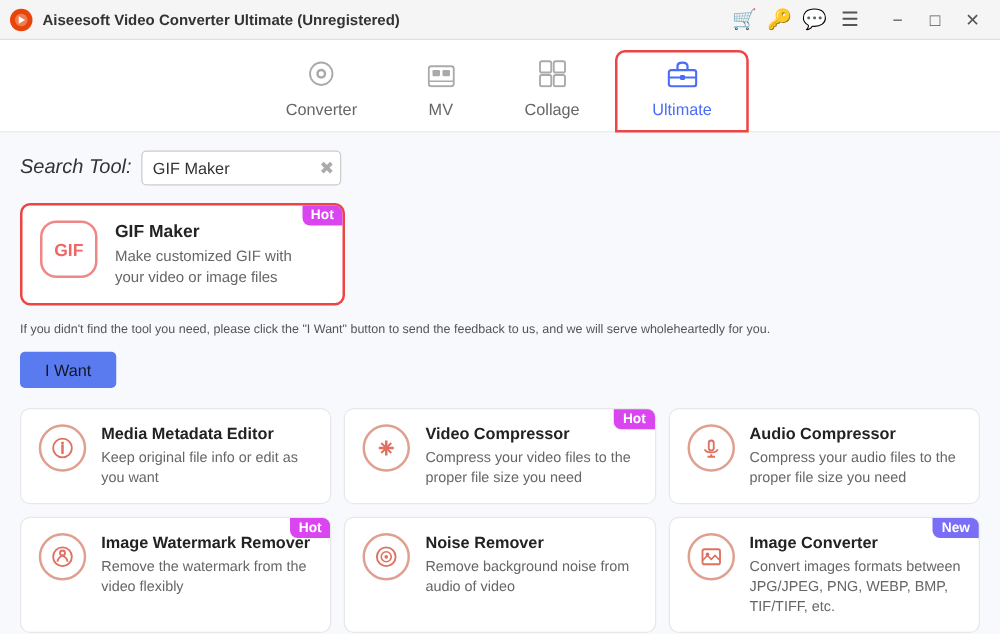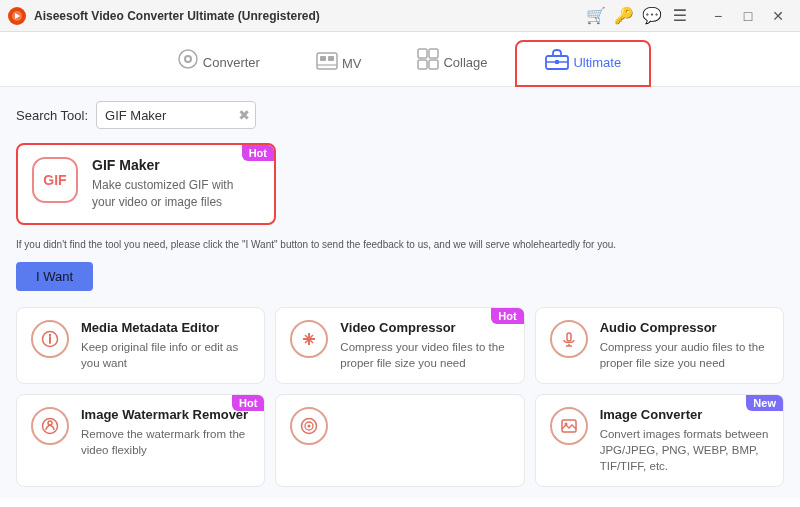--- a/index.html
+++ b/index.html
@@ -76,20 +76,21 @@
       display: flex;
       justify-content: center;
       align-items: flex-end;
       background: #fff;
       padding: 8px 0 0;
       gap: 0;
       border-bottom: 1px solid #e8e8e8;
     }
     .nav-tab {
       display: flex;
+      flex-direction: column;
       align-items: center;
       padding: 6px 28px 10px;
       cursor: pointer;
       color: #666;
       font-size: 13px;
       gap: 4px;
       position: relative;
     }
     .nav-tab .tab-icon {
       font-size: 22px;
@@ -117,23 +118,24 @@
     }
 
     
     .search-bar {
       display: flex;
       align-items: center;
       margin-bottom: 14px;
       gap: 8px;
     }
     .search-label {
-      font-size: 13px;
+      font-size: 16px;
       color: #333;
       white-space: nowrap;
+      font-style: italic;
     }
     .search-input-wrap {
       position: relative;
       display: flex;
       align-items: center;
     }
     .search-input {
       width: 160px;
       height: 28px;
       border: 1px solid #ccc;
@@ -428,20 +430,24 @@
     </div>
 
     <div class="tool-card">
       <div class="tool-icon-wrap">
         <svg width="18" height="18" viewBox="0 0 18 18" fill="none">
           <circle cx="9" cy="9" r="7.5" stroke="#e07060" stroke-width="1.5"></circle>
           <circle cx="9" cy="9" r="4" stroke="#e07060" stroke-width="1.3"></circle>
           <circle cx="9" cy="9" r="1.5" fill="#e07060"></circle>
         </svg>
       </div>
+      <div class="tool-info">
+        <h4>Noise Remover</h4>
+        <p>Remove background noise from audio of video</p>
+      </div>
     </div>
 
     <div class="tool-card">
       <span class="new-badge">New</span>
       <div class="tool-icon-wrap">
         <svg width="18" height="18" viewBox="0 0 18 18" fill="none">
           <rect x="2" y="3" width="14" height="12" rx="1.5" stroke="#e07060" stroke-width="1.5"></rect>
           <circle cx="6" cy="7" r="1.5" fill="#e07060"></circle>
           <path d="M2 12 L6 8 L9 11 L12 8 L16 12" stroke="#e07060" stroke-width="1.3" fill="none"></path>
         </svg>

